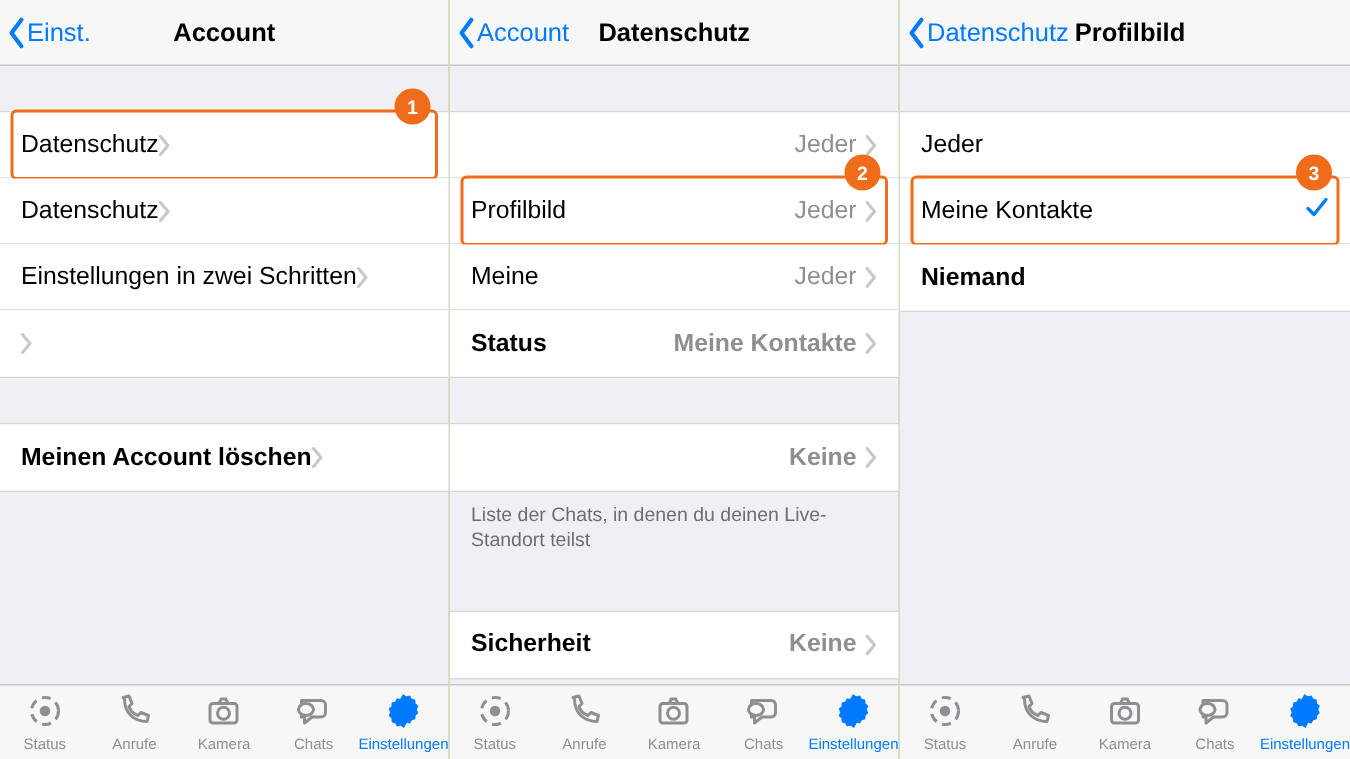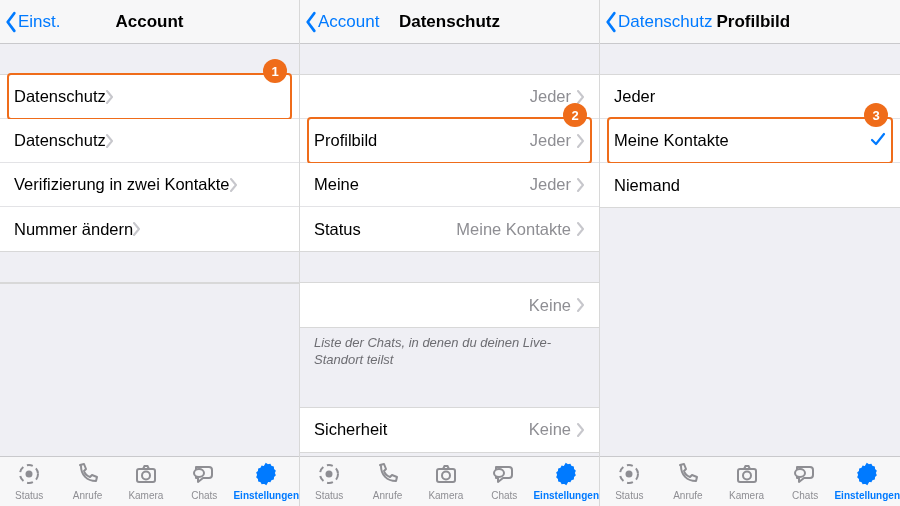--- a/index.html
+++ b/index.html
@@ -69,34 +69,33 @@
   }
   .row {
     display: flex;
     align-items: center;
     height: 44px;
     padding: 0 14px;
     border-bottom: 1px solid #e3e3e6;
     background: #fff;
     position: relative;
   }
-  .row:last-child { border-bottom: none; }
+  .row:last-child { border-bottom: none; font-weight: bold; }
   .row-label { font-size: 16.5px; color: #000; flex: 0 0 auto; }
   .row-value { font-size: 16.5px; color: #8e8e93; margin-left: auto; padding-right: 6px; }
   .row-chevron { color: #c7c7cc; display: flex; align-items: center; }
   .row-chevron svg { width: 8px; height: 14px; }
   .row-check { margin-left: auto; color: #007aff; }
   .row-check svg { width: 16px; height: 16px; }
 
   .footer-note {
     font-size: 13px;
     color: #6d6d72;
     padding: 7px 14px 8px;
     line-height: 1.3;
-    font-style: italic;
   }
 
   
   .hl {
     position: absolute;
     left: 7px; right: 7px;
     top: -2px; bottom: -2px;
     border: 2.5px solid #ef6c1a;
     border-radius: 4px;
     pointer-events: none;
@@ -129,21 +128,21 @@
   .tab {
     flex: 1;
     display: flex;
     flex-direction: column;
     align-items: center;
     color: #8e8e93;
     font-size: 10px;
     gap: 2px;
     cursor: pointer;
   }
-  .tab.active { color: #007aff; font-weight: bold; }
+  .tab.active { color: #007aff; }
   .tab svg { width: 24px; height: 24px; }
 </style>
 </head>
 <body>
 
 <div class="panel">
     <div class="nav">
       <div class="nav-back">
         <svg viewBox="0 0 12 20" fill="none" stroke="currentColor" stroke-width="2.5" stroke-linecap="round" stroke-linejoin="round">
           <polyline points="9,2 3,10 9,18"></polyline>
@@ -167,38 +166,45 @@
         </div>
         <div class="row">
           <span class="row-label">Datenschutz</span>
           <span class="row-chevron">
             <svg viewBox="0 0 8 14" fill="none" stroke="currentColor" stroke-width="2" stroke-linecap="round" stroke-linejoin="round">
               <polyline points="1,1 6,7 1,13"></polyline>
             </svg>
           </span>
         </div>
         <div class="row">
-          <span class="row-label">Verifizierung in zwei Kontakte</span>
-          <span class="row-chevron">
-            <svg viewBox="0 0 8 14" fill="none" stroke="currentColor" stroke-width="2" stroke-linecap="round" stroke-linejoin="round">
-              <polyline points="1,1 6,7 1,13"></polyline>
-            </svg>
-          </span>
-        </div>
-        <div class="row">
-          <span class="row-label">Nummer ändern</span>
-          <span class="row-chevron">
-            <svg viewBox="0 0 8 14" fill="none" stroke="currentColor" stroke-width="2" stroke-linecap="round" stroke-linejoin="round">
-              <polyline points="1,1 6,7 1,13"></polyline>
-            </svg>
-          </span>
-        </div>
-      </div>
-      <div class="spacer"></div>
-      <div class="group">
+          <span class="row-label">Einstellungen in zwei Schritten</span>
+          <span class="row-chevron">
+            <svg viewBox="0 0 8 14" fill="none" stroke="currentColor" stroke-width="2" stroke-linecap="round" stroke-linejoin="round">
+              <polyline points="1,1 6,7 1,13"></polyline>
+            </svg>
+          </span>
+        </div>
+        <div class="row">
+          <span class="row-chevron">
+            <svg viewBox="0 0 8 14" fill="none" stroke="currentColor" stroke-width="2" stroke-linecap="round" stroke-linejoin="round">
+              <polyline points="1,1 6,7 1,13"></polyline>
+            </svg>
+          </span>
+        </div>
+      </div>
+      <div class="spacer"></div>
+      <div class="group">
+        <div class="row">
+          <span class="row-label">Meinen Account löschen</span>
+          <span class="row-chevron">
+            <svg viewBox="0 0 8 14" fill="none" stroke="currentColor" stroke-width="2" stroke-linecap="round" stroke-linejoin="round">
+              <polyline points="1,1 6,7 1,13"></polyline>
+            </svg>
+          </span>
+        </div>
       </div>
     </div>
     <div class="tabbar">
       <div class="tab">
         <span><svg viewBox="0 0 24 24">
             <circle cx="12" cy="12" r="9" fill="none" stroke="#8e8e93" stroke-width="2" stroke-dasharray="6 4"></circle>
             <circle cx="12" cy="12" r="3.5" fill="#8e8e93"></circle>
           </svg></span>
         <span>Status</span>
       </div>

